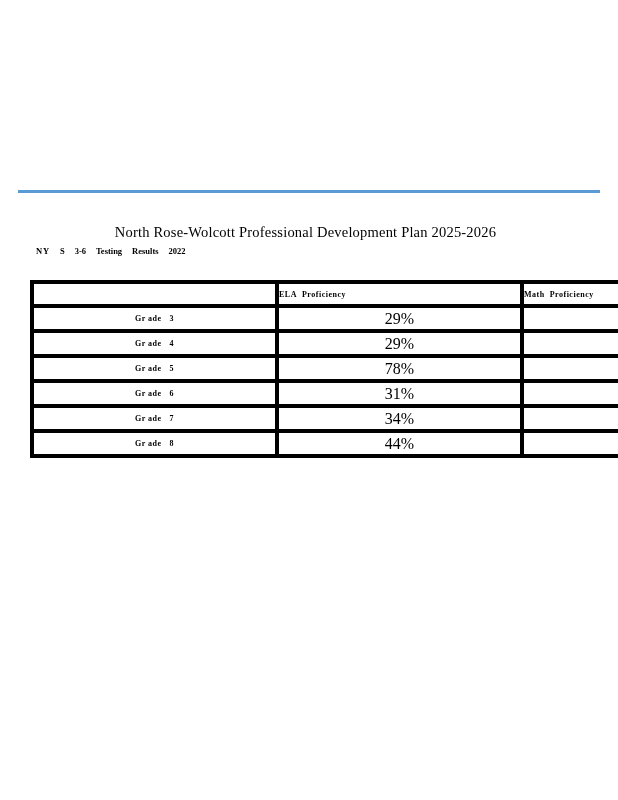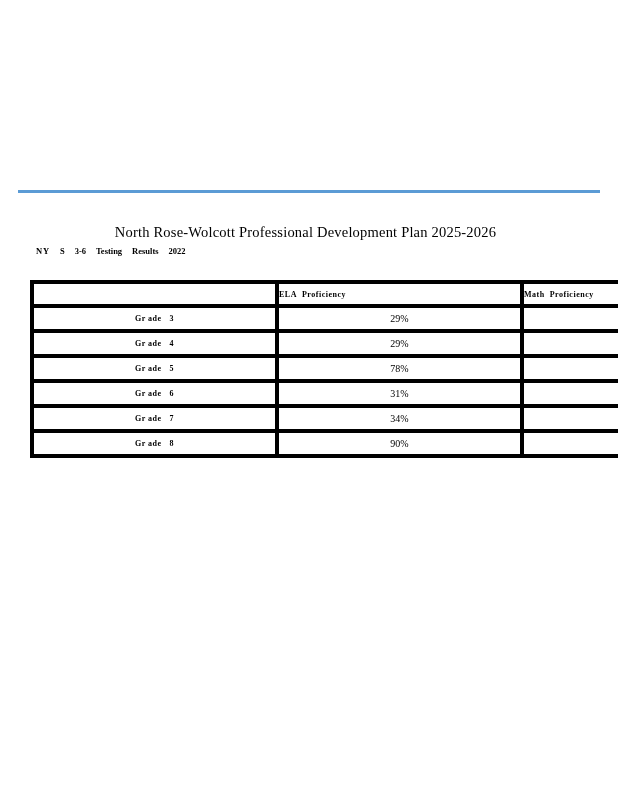--- a/index.html
+++ b/index.html
@@ -86,21 +86,21 @@
   }
   .grade-cell {
     font-size: 8px;
     font-weight: bold;
     padding-left: 12px;
     letter-spacing: 0.5px;
     text-align: center;
   }
   .grade-cell .num { padding-left: 8px; }
   .pct-cell {
-    font-size: 10px;
+    font-size: 16px;
     text-align: center;
     margin-top: 43px;
   }
   .math-cell { }
 </style>
 </head>
 <body>
 
 <div class="page">
 
@@ -150,19 +150,19 @@
         <td class="pct-cell">31%</td>
         <td class="math-cell"></td>
       </tr>
       <tr class="row-cell">
         <td class="grade-cell"><span>Gr ade</span><span class="num">7</span></td>
         <td class="pct-cell">34%</td>
         <td class="math-cell"></td>
       </tr>
       <tr class="row-cell">
         <td class="grade-cell"><span>Gr ade</span><span class="num">8</span></td>
-        <td class="pct-cell">90%</td>
+        <td class="pct-cell">44%</td>
         <td class="math-cell"></td>
       </tr>
     </tbody>
   </table>
 
 </div>
 
 </body></html>

